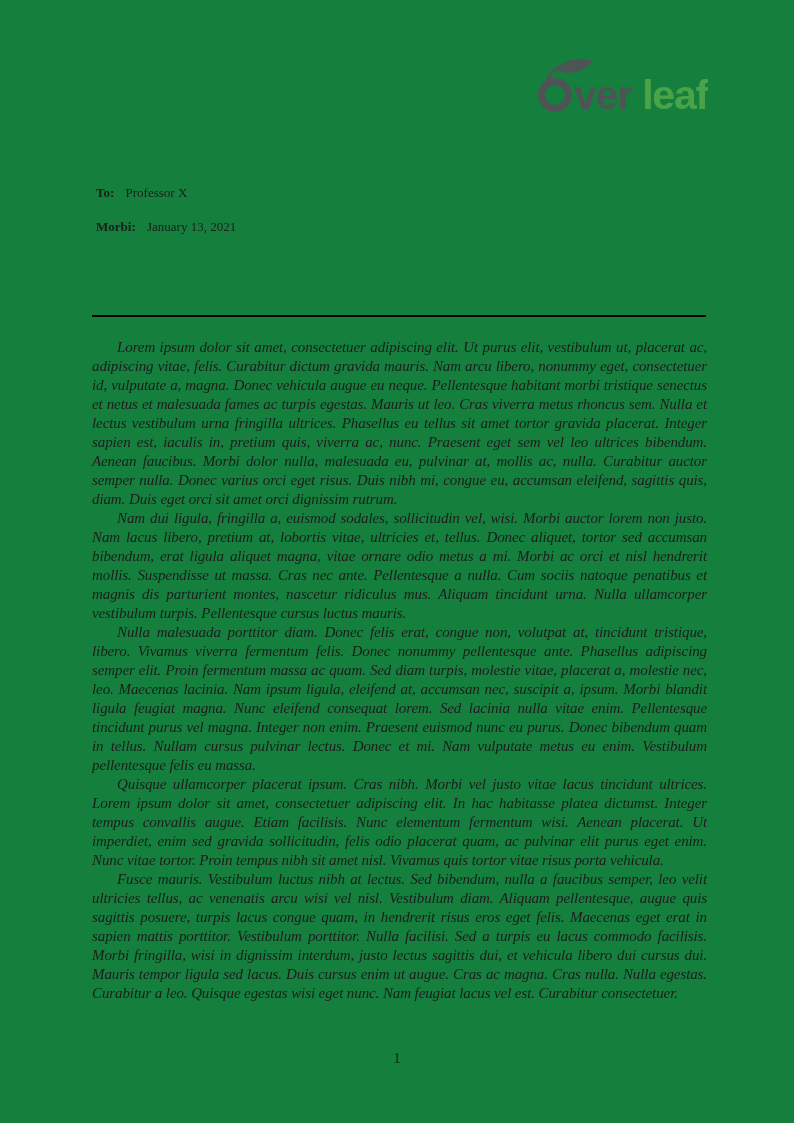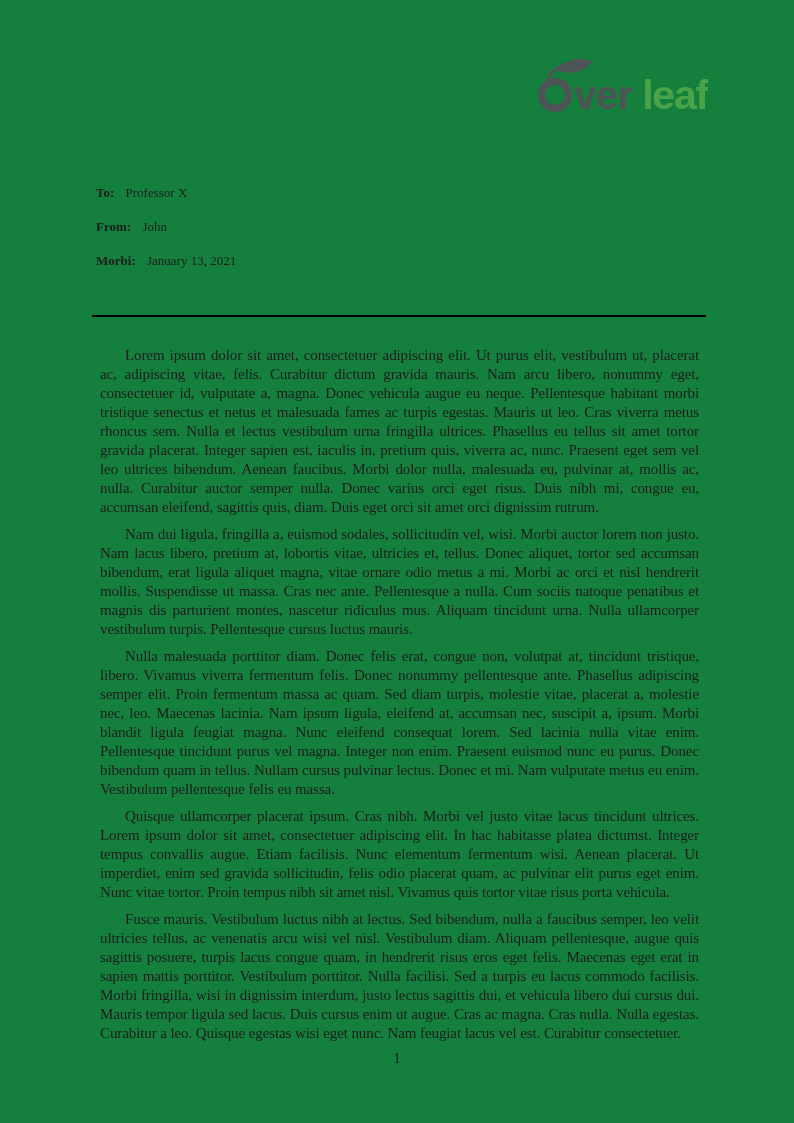--- a/index.html
+++ b/index.html
@@ -45,22 +45,23 @@
   .memo-body{
     position:absolute;
     top:338px;left:92px;
     width:615px;
     font-size:15px;
     line-height:19px;
     letter-spacing:-0.1px;
     text-align:justify;
   }
   .memo-body p{
-    margin:8px;
+    margin:0;
     text-indent:25px;
+    font-style:italic;
   }
   
   .page-number{
     position:absolute;
     top:1049px;left:0;
     width:100%;
     text-align:center;
     font-size:15px;
     line-height:18px;
   }
@@ -85,24 +86,20 @@
       </text>
     </svg>
   </div>
 
   <section class="memo-fields">
     <div class="field">
       <span class="label">To:</span>
       <span class="value">Professor X</span>
     </div>
     <div class="field">
-      <span class="label">From:</span>
-      <span class="value">John</span>
-    </div>
-    <div class="field">
       <span class="label">Morbi:</span>
       <span class="value">January 13, 2021</span>
     </div>
   </section>
 
   <hr class="rule">
 
   <main class="memo-body">
     <p>Lorem ipsum dolor sit amet, consectetuer adipiscing elit. Ut purus elit, vestibulum ut, placerat ac, adipiscing vitae, felis. Curabitur dictum gravida mauris. Nam arcu libero, nonummy eget, consectetuer id, vulputate a, magna. Donec vehicula augue eu neque. Pellentesque habitant morbi tristique senectus et netus et malesuada fames ac turpis egestas. Mauris ut leo. Cras viverra metus rhoncus sem. Nulla et lectus vestibulum urna fringilla ultrices. Phasellus eu tellus sit amet tortor gravida placerat. Integer sapien est, iaculis in, pretium quis, viverra ac, nunc. Praesent eget sem vel leo ultrices bibendum. Aenean faucibus. Morbi dolor nulla, malesuada eu, pulvinar at, mollis ac, nulla. Curabitur auctor semper nulla. Donec varius orci eget risus. Duis nibh mi, congue eu, accumsan eleifend, sagittis quis, diam. Duis eget orci sit amet orci dignissim rutrum.</p>
     <p>Nam dui ligula, fringilla a, euismod sodales, sollicitudin vel, wisi. Morbi auctor lorem non justo. Nam lacus libero, pretium at, lobortis vitae, ultricies et, tellus. Donec aliquet, tortor sed accumsan bibendum, erat ligula aliquet magna, vitae ornare odio metus a mi. Morbi ac orci et nisl hendrerit mollis. Suspendisse ut massa. Cras nec ante. Pellentesque a nulla. Cum sociis natoque penatibus et magnis dis parturient montes, nascetur ridiculus mus. Aliquam tincidunt urna. Nulla ullamcorper vestibulum turpis. Pellentesque cursus luctus mauris.</p>

